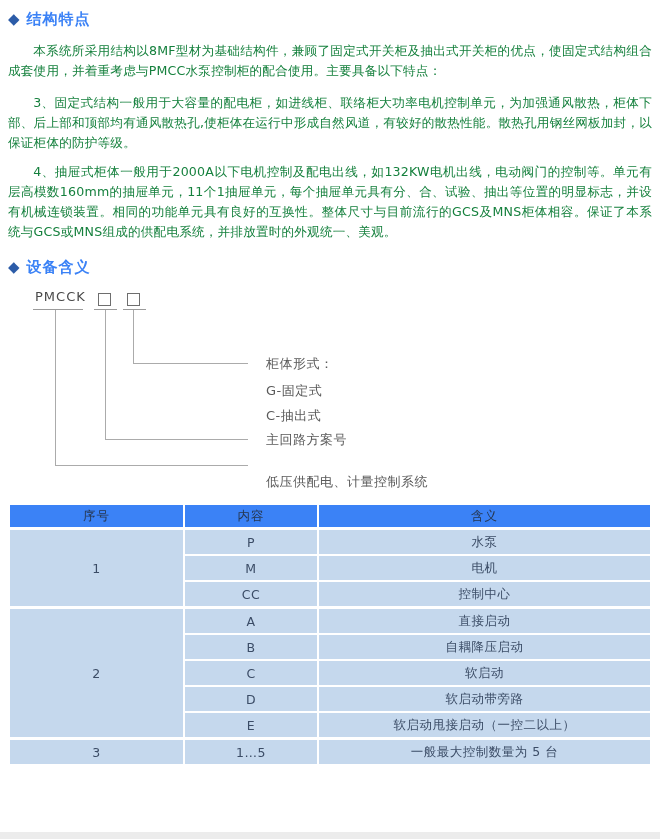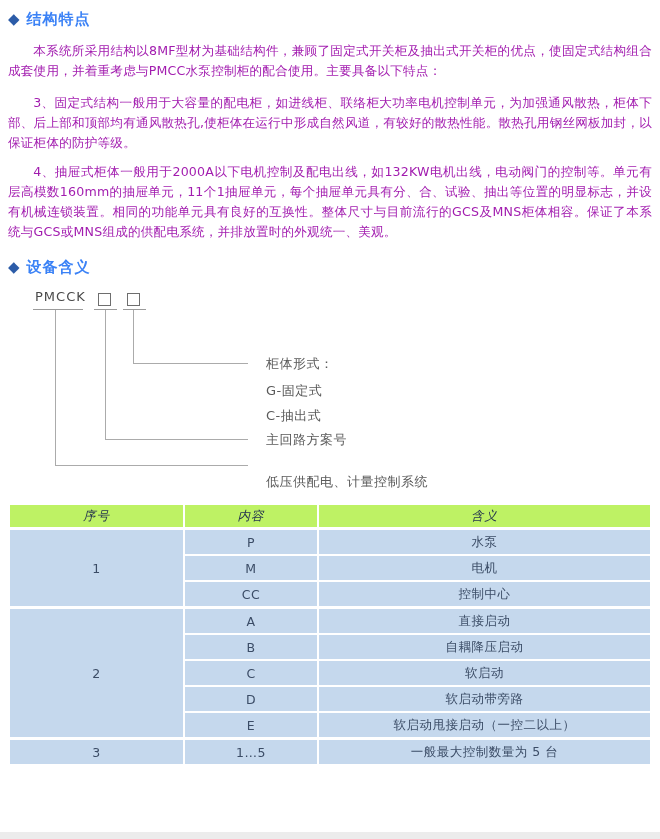--- a/index.html
+++ b/index.html
@@ -6,21 +6,21 @@
   body{
     width:660px;height:839px;overflow:hidden;background:#ffffff;
     font-family:"DejaVu Sans","Liberation Sans",sans-serif;
     color:#4e4e4e;position:relative;
   }
   .page{padding:8px 8px 0 8px;}
   .heading{display:flex;align-items:center;gap:7px;margin:2px 0 12px 0;}
   .diamond{color:#2c5ca8;font-size:15px;line-height:1;}
   .heading-text{font-size:15px;font-weight:bold;color:#3b82f6;letter-spacing:1px;}
   .para{
-    margin:0 0 9px 0;font-size:12.6px;line-height:20px;color:#a21caf;
+    margin:0 0 9px 0;font-size:12.6px;line-height:20px;color:#15803d;
     text-align:justify;text-indent:2em;letter-spacing:0.2px;
   }
   .para.intro{margin-bottom:12px;}
   .sec2{margin-top:16px;}
   
   .diagram{position:relative;height:192px;margin:4px 0 22px 0;}
   .diagram .code{
     position:absolute;left:27px;top:0;font-size:13px;color:#4a4a4a;
     letter-spacing:1px;
   }
@@ -34,22 +34,22 @@
   .diag-label{
     position:absolute;left:247px;font-size:13px;color:#5a5a5a;
     letter-spacing:0.5px;white-space:nowrap;margin-left:11px;
   }
   
   .meaning-table{
     width:644px;border-collapse:collapse;table-layout:fixed;
     margin-top:2px;border-top:2px solid #6f96c6;
   }
   .meaning-table th{
-    background:#bef264;color:#26364f;font-size:12.5px;font-weight:normal;
-    height:20px;text-align:center;letter-spacing:1px;font-style:italic;
+    background:#3b82f6;color:#26364f;font-size:12.5px;font-weight:normal;
+    height:20px;text-align:center;letter-spacing:1px;
   }
   .meaning-table td{
     background:#c5d8ed;color:#3b4c66;font-size:12.5px;text-align:center;
     height:22px;letter-spacing:0.5px;
   }
   .meaning-table th,.meaning-table td{
     border:2px solid #ffffff;padding:1px 4px;
   }
   .meaning-table tr.group-start td{border-top:3px solid #ffffff;}
   .col-no{width:165px;}

